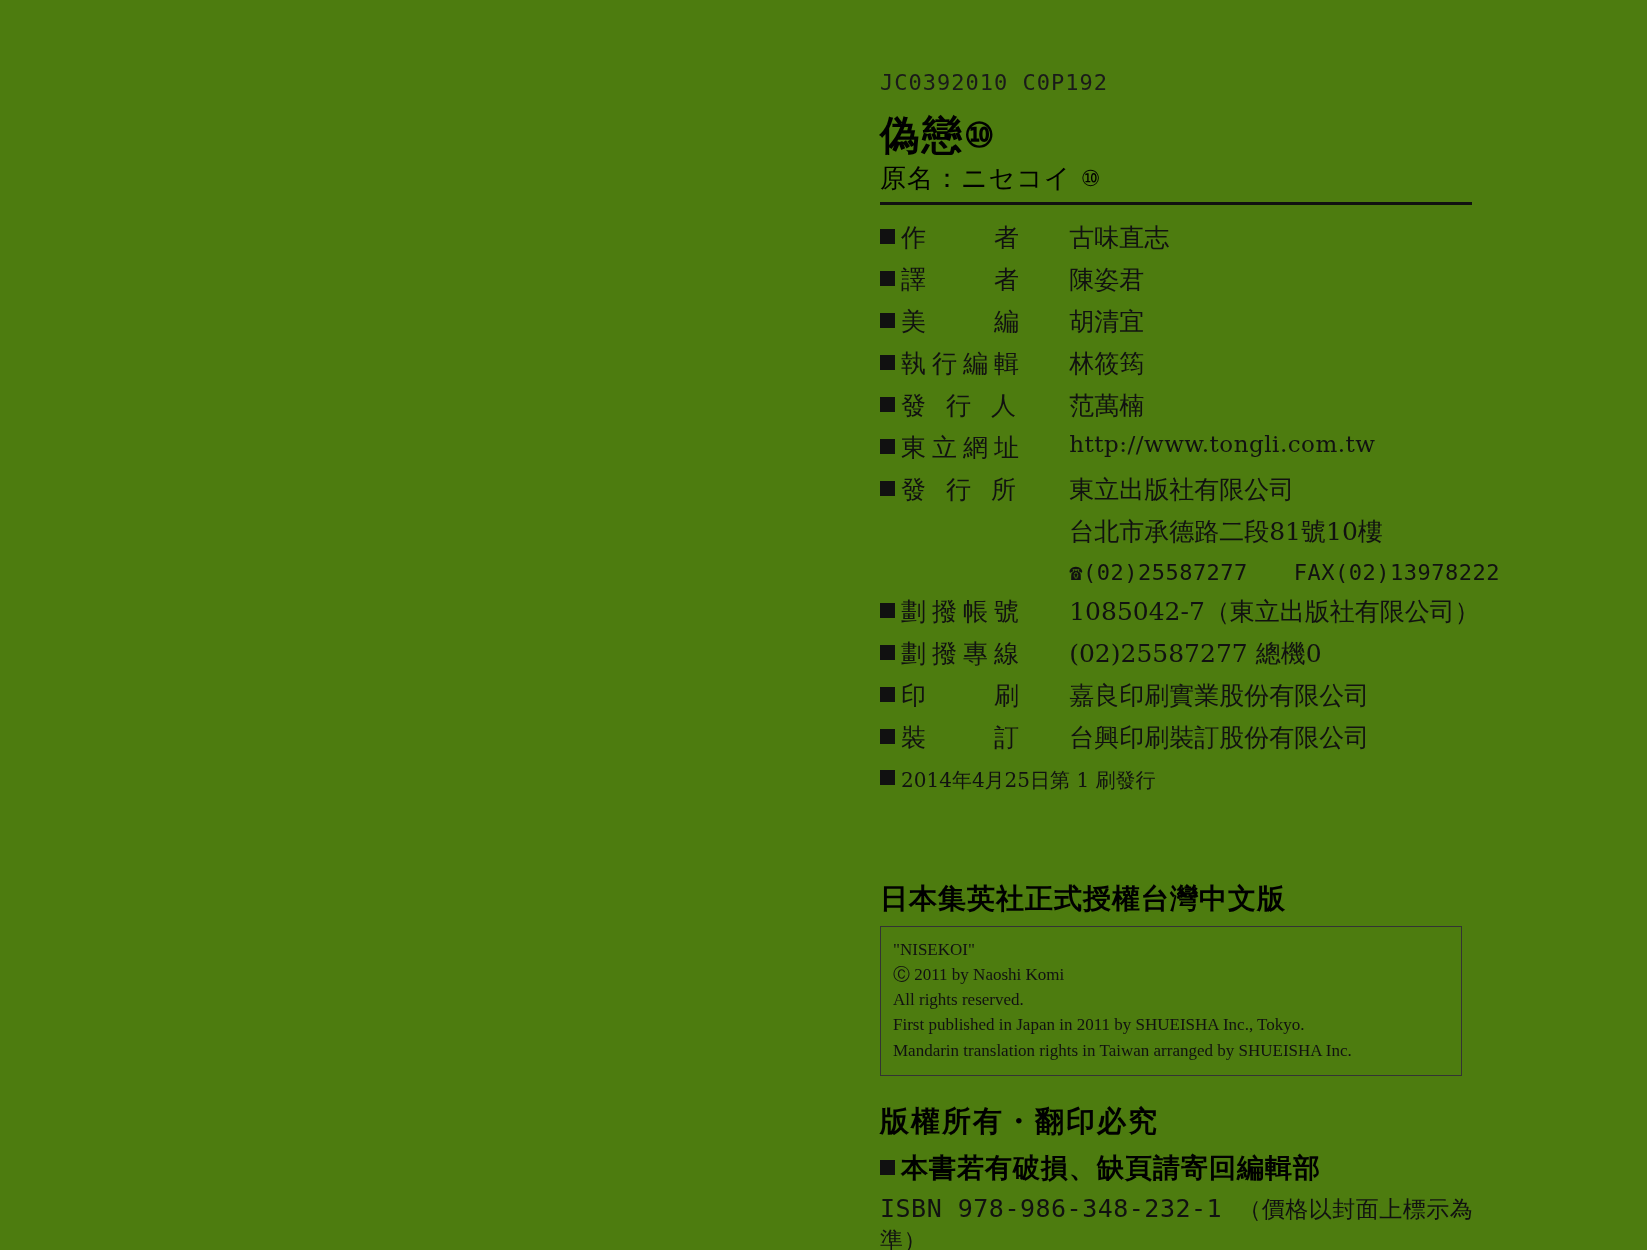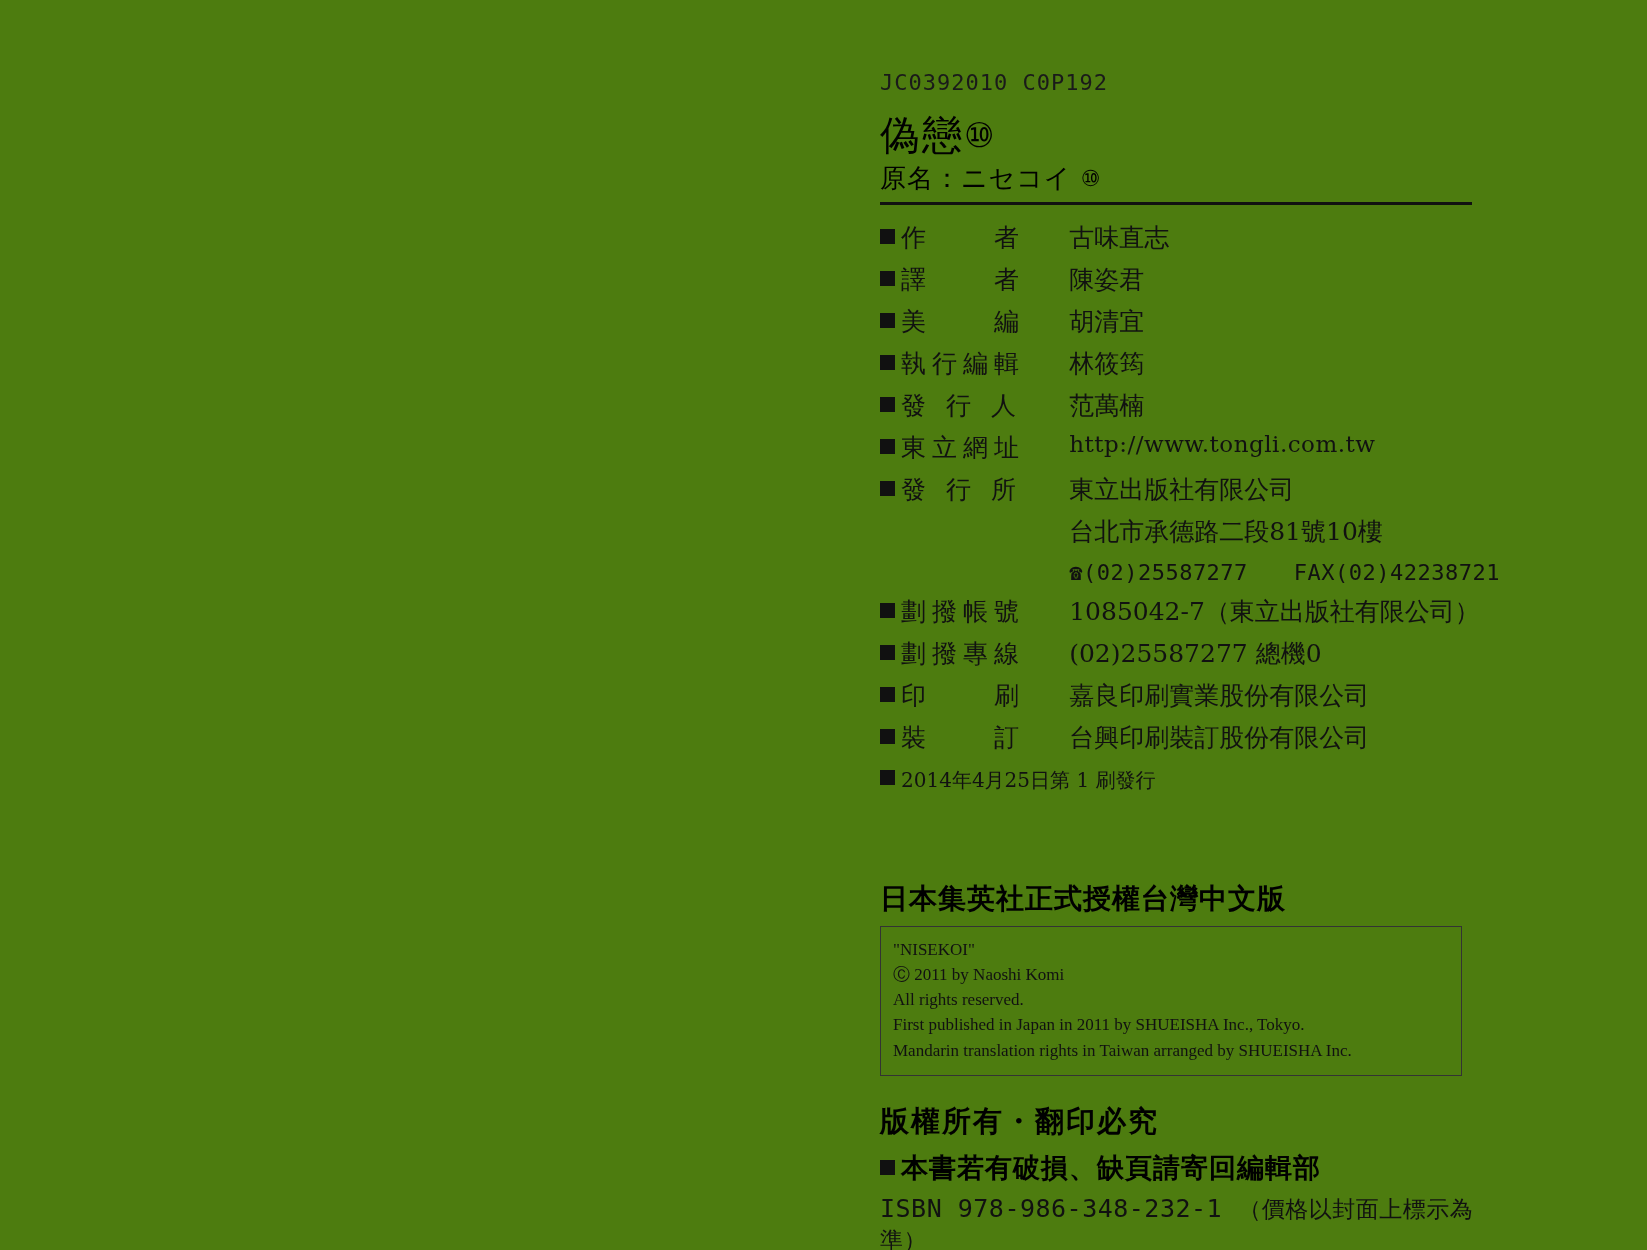--- a/index.html
+++ b/index.html
@@ -31,21 +31,21 @@
   }
   .code-line {
     font-family: "DejaVu Sans Mono", monospace;
     font-size: 22px;
     letter-spacing: 1px;
     color: #1a1a1a;
     margin-bottom: 18px;
   }
   .title-cjk {
     font-family: "DejaVu Serif", serif;
-    font-weight: normal;
+    font-weight: bold;
     font-size: 40px;
     letter-spacing: 2px;
     line-height: 1.1;
     margin: 0 0 4px 0;
     color: #000;
   }
   .title-cjk .circnum {
     display: inline-block;
     font-size: 34px;
     vertical-align: 2px;
@@ -229,21 +229,21 @@
         <td class="val">東立出版社有限公司</td>
       </tr>
       <tr class="addr-row">
         <td class="lbl"></td>
         <td class="val">台北市承德路二段81號10樓</td>
       </tr>
       <tr class="phone-row">
         <td class="lbl"></td>
         <td class="val">
           <span class="mono">☎(02)25587277</span>
-          <span class="mono" style="padding-left:38px;">FAX(02)42238721</span>
+          <span class="mono" style="padding-left:38px;">FAX(02)13978222</span>
         </td>
       </tr>
       <tr>
         <td class="lbl"><span class="sq"></span><span class="spread">劃撥帳號</span></td>
         <td class="val">1085042-7（東立出版社有限公司）</td>
       </tr>
       <tr>
         <td class="lbl"><span class="sq"></span><span class="spread">劃撥專線</span></td>
         <td class="val">(02)25587277 總機0</td>
       </tr>

